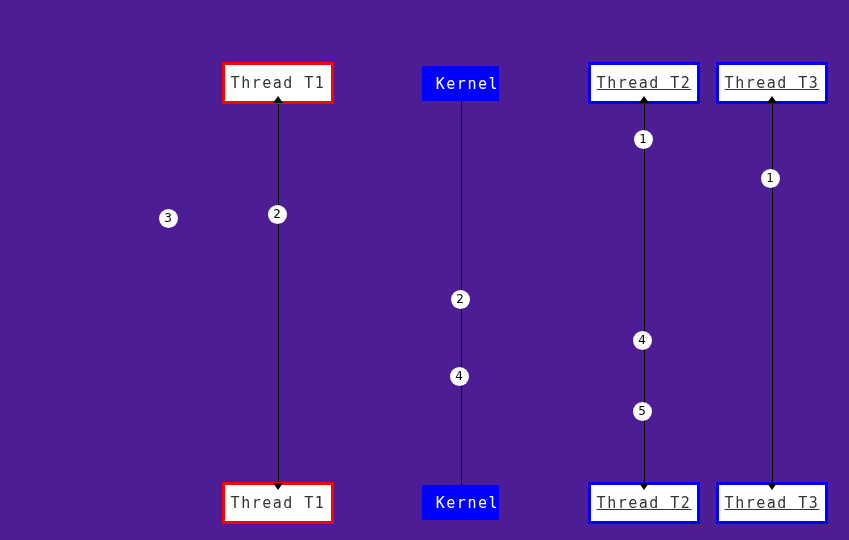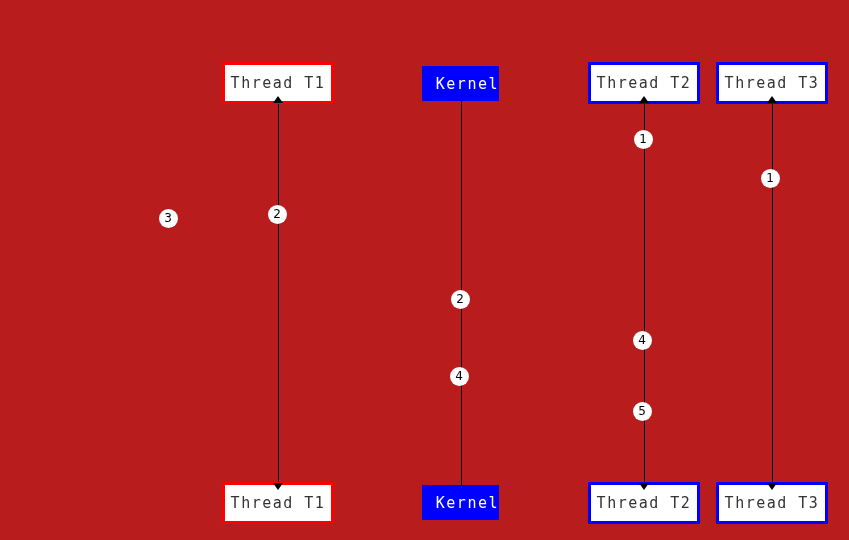--- a/index.html
+++ b/index.html
@@ -27,20 +27,21 @@
   }
   .pbox.t1 {
     background: var(--box-fill, #ffffff);
     border: 3px solid var(--t1-border, #ff0000);
     color: var(--box-text, #333333);
   }
   .pbox.t2, .pbox.t3 {
     background: var(--box-fill, #ffffff);
     border: 3px solid var(--t2-border, #0000ff);
     color: var(--box-text, #333333);
+    text-decoration: underline;
   }
   .pbox.kernel {
     background: var(--kernel-fill, #0000ff);
     border: none;
     color: var(--kernel-text, #ffffff);
     justify-content: flex-end;
   }
   .lifeline {
     position: absolute;
     width: 1px;
@@ -76,21 +77,21 @@
     font-size: 12px;
     display: flex;
     align-items: center;
     justify-content: center;
     line-height: 1;
   }
 </style>
 </head>
 <body>
 
-<div class="canvas" id="canvas" style="background: #b91c1c;">
+<div class="canvas" id="canvas" style="background: #4c1d95;">
   <div id="lifelines">
       <div class="lifeline" style="left: 278px; top: 104px; height: 378px;"></div>
       <div class="lifeline" style="left: 460.5px; top: 101px; height: 384px;"></div>
       <div class="lifeline" style="left: 644px; top: 104px; height: 378px;"></div>
       <div class="lifeline" style="left: 772px; top: 104px; height: 378px;"></div>
     </div>
   <div id="boxes">
       <div class="pbox t1" style="left: 222px; top: 62px; width: 112px; height: 42px;">
         <span>Thread T1</span>
         <div class="notch notch-up"></div>

